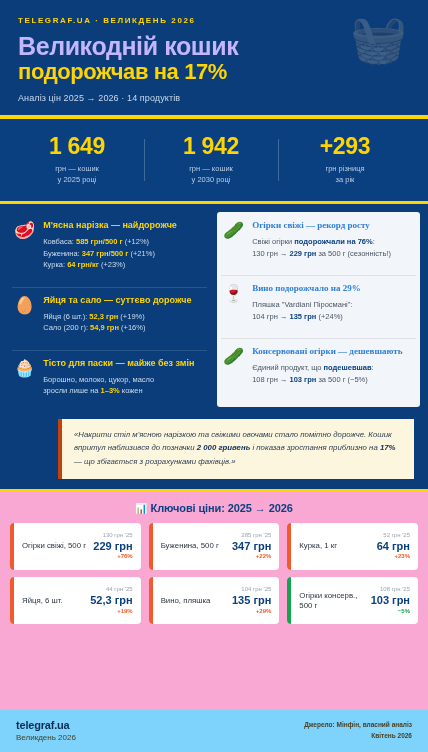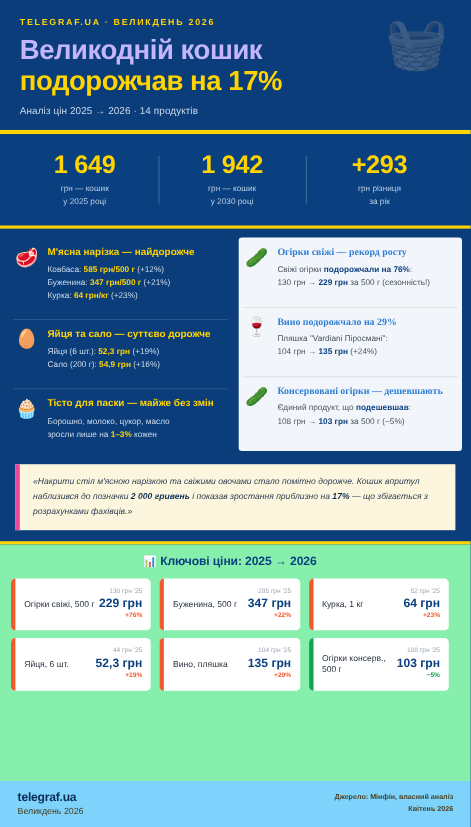--- a/index.html
+++ b/index.html
@@ -11,21 +11,21 @@
   }
   .page { width: 428px; height: 752px; position: relative; background: #0a3d7a; display: flex; flex-direction: column; }
 
   
   .header { position: relative; padding: 16px 18px 12px 18px; background: #0a3d7a; }
   .kicker {
     color: #ffd400; font-size: 8px; font-weight: bold;
     letter-spacing: 1.6px; margin-bottom: 7px;
   }
   .title-1 { color: #c4b5fd; font-size: 25px; font-weight: bold; line-height: 1.12; letter-spacing: -0.4px; }
-  .title-2 { color: #ffd400; font-size: 25px; font-weight: bold; line-height: 1.12; letter-spacing: -0.4px; margin-bottom: 8px; }
+  .title-2 { color: #ffd400; font-size: 22px; font-weight: bold; line-height: 1.12; letter-spacing: -0.4px; margin-bottom: 8px; }
   .subtitle { color: #c9d9ec; font-size: 9px; letter-spacing: 0.1px; }
   .basket-icon {
     position: absolute; right: 20px; top: 16px;
     font-size: 46px; line-height: 1; opacity: 0.22;
     filter: grayscale(0.6);
   }
   .rule-yellow { height: 4px; background: #ffd400; width: 100%; }
 
   
   .stats { display: flex; background: #0b4080; padding: 14px 16px 16px 10px; }
@@ -56,30 +56,30 @@
   .card-line b { color: #ffd400; }
 
   .col-right { background: #f2f5f9; border-radius: 3px; }
   .col-right .card-line { color: #4a5663; }
   .col-right .card-line b { color: #0b4080; }
   .col-right .card + .card::before { background: rgba(0,0,0,0.08); }
 
   
   .quote-wrap { padding: 6px 14px 10px 14px; background: #0a3d7a; }
   .quote {
-    background: #fdf6de; border-left: 4px solid #ec4899;
+    background: #fdf6de; border-left: 4px solid #c2410c;
     padding: 9px 12px 10px 12px;
-    font-style: italic; font-size: 7.8px; line-height: 1.75; color: #2b3d52;
+    font-style: italic; font-size: 7.8px; line-height: 1.75; color: #2b3d52; margin-left: 44px;
   }
   .quote b { font-style: italic; color: #0b2d55; }
 
   .rule-yellow-b { height: 3px; background: #ffd400; }
 
   
-  .table-sec { background: #86efac; padding: 10px 20px 12px 10px; flex: 1; }
+  .table-sec { background: #f9a8d4; padding: 10px 10px 12px 10px; flex: 1; }
   .table-title {
     text-align: center; color: #0b4080; font-size: 11px; font-weight: bold;
     margin-bottom: 9px; letter-spacing: -0.1px;
   }
   .table-title .ic { font-size: 10px; margin-right: 3px; }
   .rows { display: grid; grid-template-columns: 1fr 1fr 1fr; gap: 7px 8px; }
   .row {
     background: #ffffff; border-radius: 4px;
     display: flex; align-items: center; justify-content: space-between;
     padding: 9px 8px 9px 12px; position: relative; min-height: 44px;

